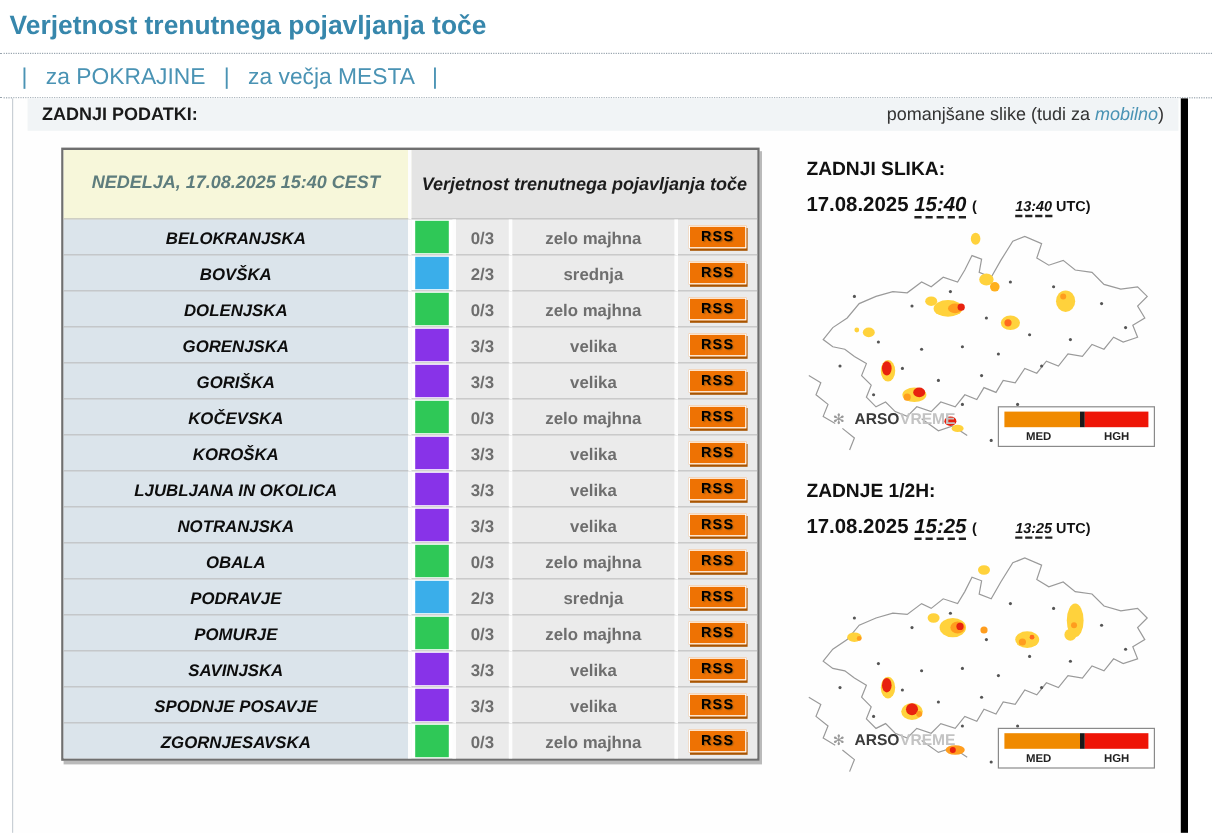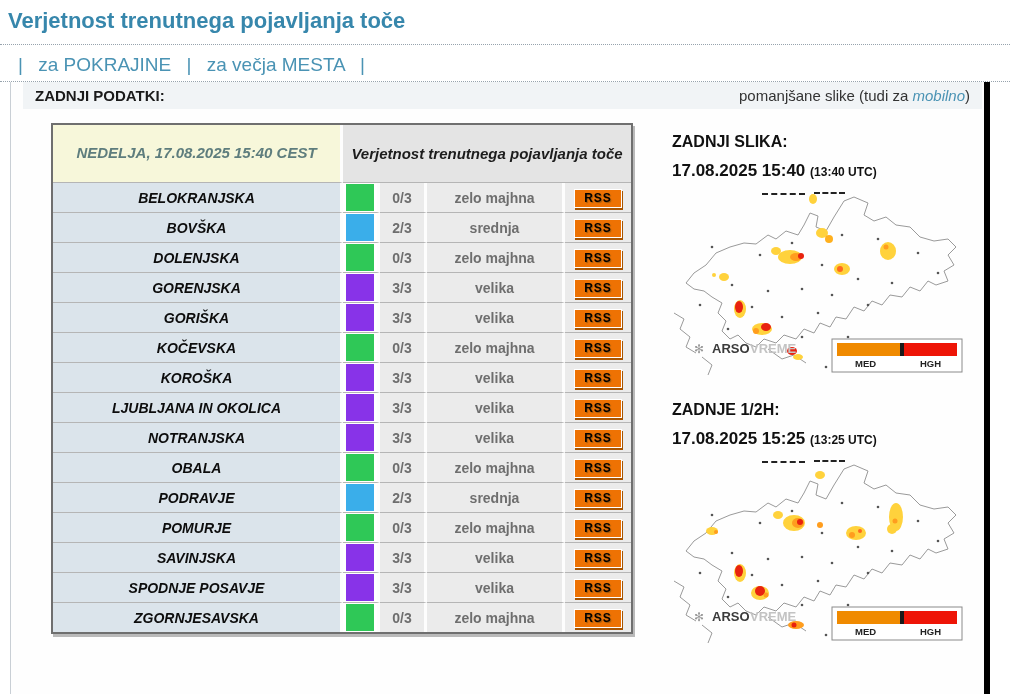--- a/index.html
+++ b/index.html
@@ -35,23 +35,23 @@
   td.score { width:47px; background:#ebebeb; color:#6e6e6e; font-size:14px; font-weight:bold; text-align:center; }
   td.lvl { width:138px; background:#ebebeb; color:#6e6e6e; font-size:14px; font-weight:bold; text-align:center; }
   td.rss-cell { width:66px; background:#ebebeb; text-align:center; }
   .rss-btn { display:inline-block; background:#ee7203; color:#000000; font-size:12px; font-weight:bold; letter-spacing:1px; padding:1px 9px 2px 9px; border:1px solid #fff; box-shadow:1px 2px 0 #a85400; text-shadow:1px 1px 1px #9c5a10; cursor:pointer; }
 
   
   .maps-col { width:312px; margin-left:auto; padding:24px 14px 0 0; }
   .map-block { margin-bottom:22px; }
   .map-title { font-size:16px; font-weight:bold; color:#111; margin-bottom:10px; }
   .map-date { font-size:17px; font-weight:bold; color:#111; margin-bottom:6px; white-space:nowrap; }
-  .map-date .t-dash { border-bottom:2px dashed #222; padding-bottom:13px; cursor:pointer; }
+  .map-date .t-dash { border-bottom:2px dashed #222; padding-bottom:0; cursor:pointer;font-style:italic; }
   .map-date .utc { font-size:12px; }
-  .map-date .utc .t-dash { border-bottom:2px dashed #222; }
+  .map-date .utc .t-dash { border-bottom:2px dashed #222;margin-left:32px; }
   .map-svg { display:block; }
 </style>
 </head>
 <body>
 
 <h1 class="page-title">Verjetnost trenutnega pojavljanja toče</h1>
 
 <div class="dotline"></div>
 
 <div class="nav-row">

